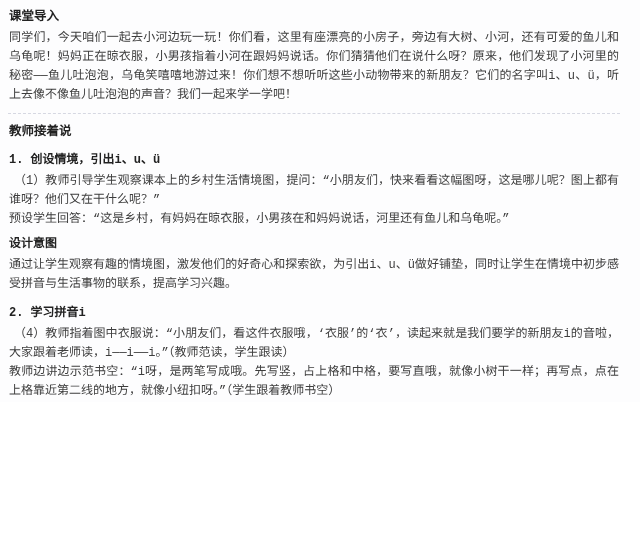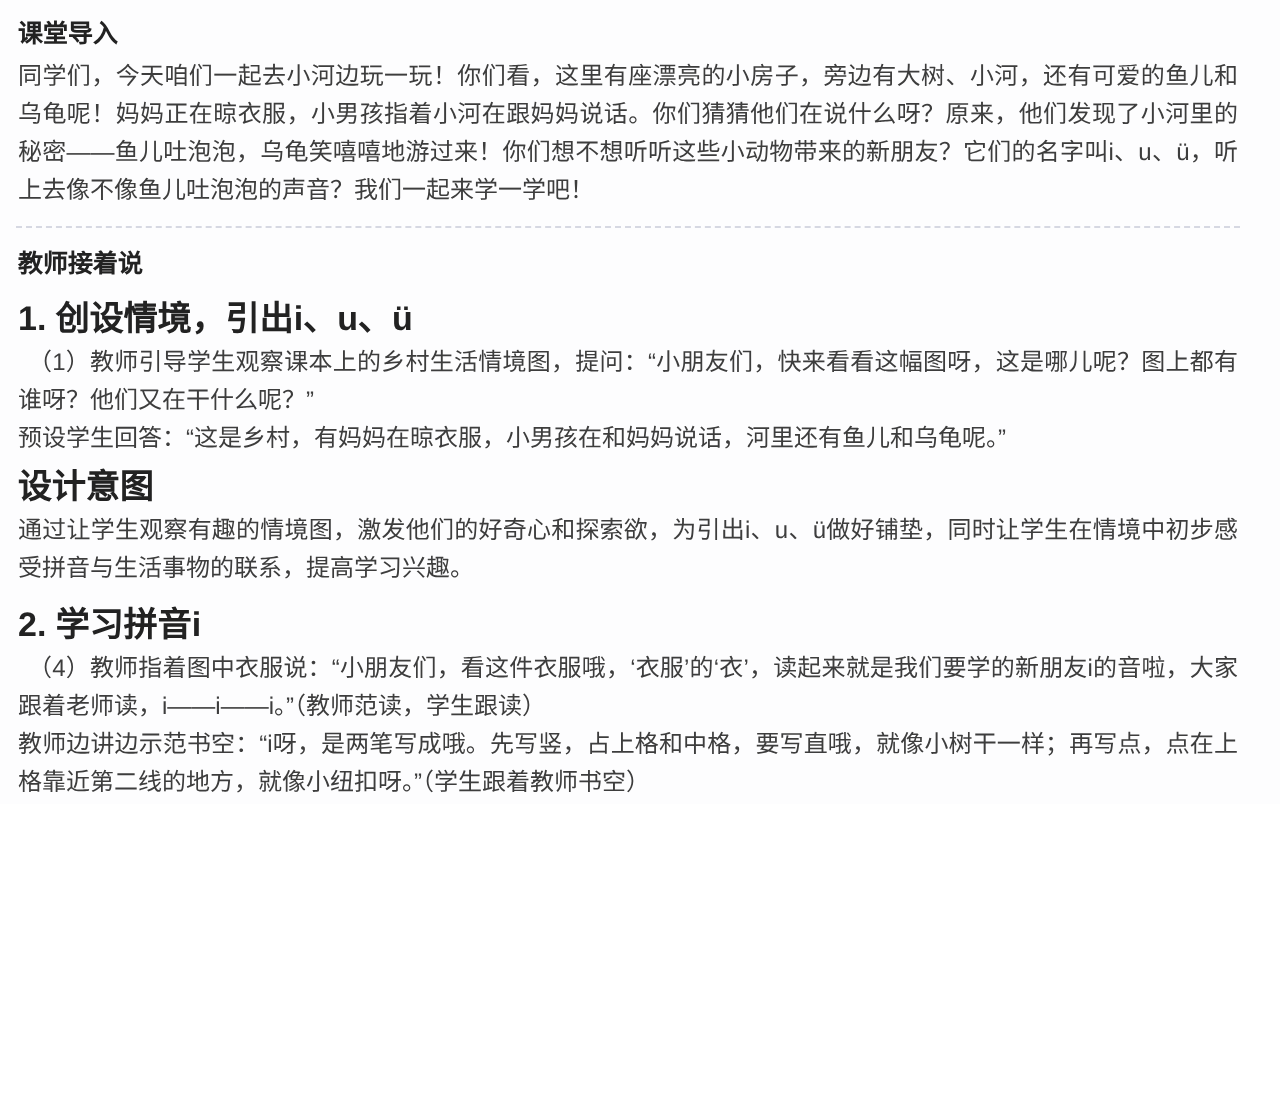--- a/index.html
+++ b/index.html
@@ -8,35 +8,35 @@
     background: #ffffff;
   }
   .page {
     position: relative;
     width: 640px;
     height: 402px;
     overflow: hidden;
     box-sizing: border-box;
     background: #fdfdfe;
     padding: 8px 21px 0 9px;
-    font-family: Liberation Sans, sans-serif;
+    font-family: Liberation Mono, monospace;
     color: #3d3d3d;
     font-size: 12px;
     line-height: 19px;
     text-align: justify;
   }
   .h-main {
     font-size: 12.5px;
     font-weight: 700;
     color: #222;
     line-height: 18px;
     margin: 0 0 3px 0;
   }
   .h-sub {
-    font-size: 17px;
+    font-size: 12px;
     font-weight: 700;
     color: #222;
     line-height: 18px;
     margin: 10px 0 3px 0;
   }
   .h-sub.tight { margin-top: 6px; }
   p {
     margin: 0;
     padding: 0;
   }

